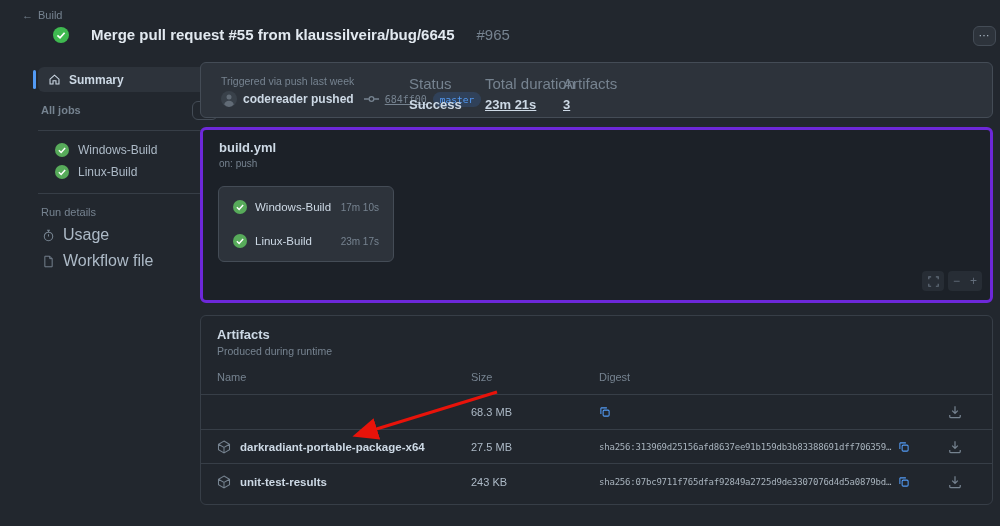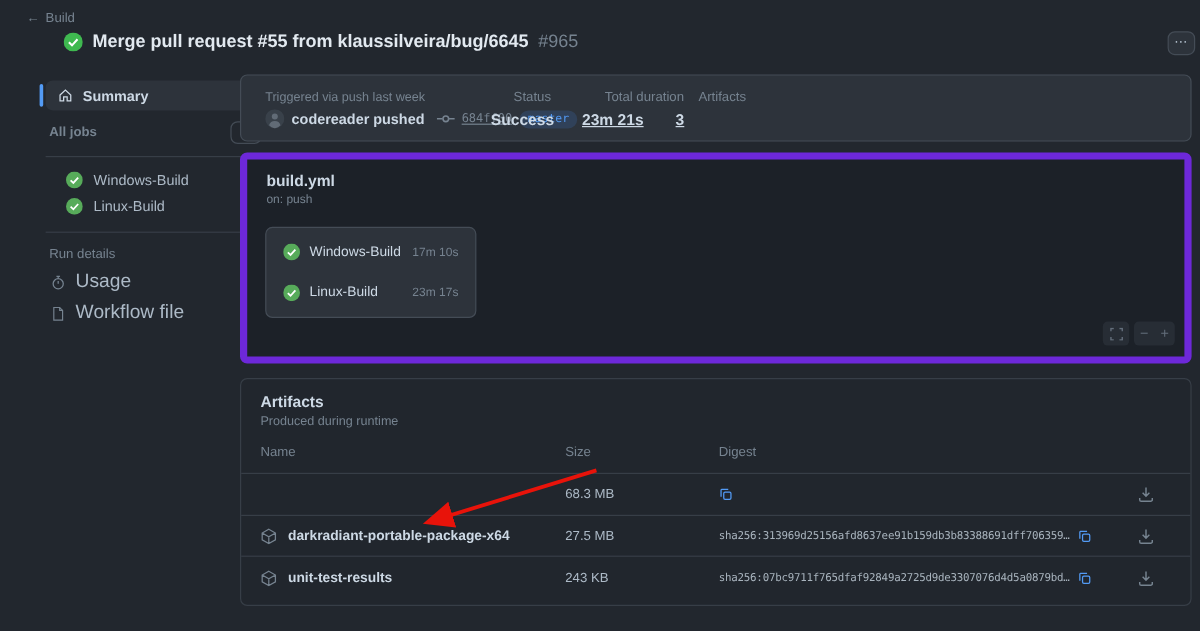--- a/index.html
+++ b/index.html
@@ -4,21 +4,21 @@
 <style>
   * { margin:0; padding:0; box-sizing:border-box; }
   html,body { background:#1a1f26; }
   body { font-family:"Liberation Sans", sans-serif; }
   .screen { position:relative; width:1000px; height:526px; background:#22272e; overflow:hidden; }
   .mono { font-family:"DejaVu Sans Mono", monospace; }
 
   
   .back-link { position:absolute; left:22px; top:9px; display:flex; align-items:center; gap:5px;
                font-size:11px; color:#768390; cursor:pointer; }
-  .title-row { position:absolute; left:21px; top:26px; display:flex; align-items:center; gap:8px;padding-left:32px; }
+  .title-row { position:absolute; left:21px; top:26px; display:flex; align-items:center; gap:22px;padding-left:32px; }
   .page-title { font-size:15px; font-weight:700; color:#e2e9f0; }
   .run-number { font-size:15px; color:#768390; font-weight:400; }
   .kebab-btn { position:absolute; right:4px; top:26px; width:23px; height:20px; border:1px solid #444c56;
                border-radius:6px; background:#2d333b; color:#adbac7; font-size:11px; line-height:17px;
                text-align:center; cursor:pointer; letter-spacing:1px; }
 
   
   .sidebar { position:absolute; left:0; top:62px; width:196px;margin-left:30px; }
   .summary-item { position:relative; margin:5px 8px 0; height:25px; background:#2d333b; border-radius:6px;
                   display:flex; align-items:center; gap:8px; padding:0 10px; cursor:pointer; }
@@ -39,27 +39,27 @@
   .run-info { position:absolute; left:200px; top:62px; width:793px; height:56px; background:#2d333b;
               border:1px solid #444c56; border-radius:6px; }
   .trigger-label { position:absolute; left:20px; top:12px; font-size:10.5px; color:#768390; }
   .actor-row { position:absolute; left:20px; top:28px; display:flex; align-items:center; gap:6px; }
   .actor-text { font-size:12px; font-weight:700; color:#cdd9e5; margin-right:4px; }
   .commit-hash { font-size:10px; color:#768390; text-decoration:underline; cursor:pointer; }
   .branch-pill { font-size:9.5px; color:#539bf5; background:rgba(65,132,228,0.18); padding:2px 7px;
                  border-radius:10px; cursor:pointer; }
   .info-col { position:absolute; top:12px; }
   .info-col.c-status { left:208px; } .info-col.c-duration { left:284px; } .info-col.c-artifacts { left:362px; }
-  .info-label { font-size:11px; color:#768390; margin-bottom:5px;margin-left:19px; }
+  .info-label { font-size:15px; color:#768390; margin-bottom:5px; }
   .info-value { font-size:13px; font-weight:700; color:#cdd9e5; }
   .u { text-decoration:underline; }
 
   
   .graph-panel { position:absolute; left:200px; top:127px; width:793px; height:176px; background:#1c2128;
-                 border:6px solid #6d28d9; border-radius:6px; }
+                 border:3px solid #6d28d9; border-radius:6px; }
   .wf-name { position:absolute; left:16px; top:10px; font-size:13px; font-weight:700; color:#cdd9e5; }
   .wf-on { position:absolute; left:16px; top:28px; font-size:10px; color:#768390; }
   .job-card { position:absolute; left:15px; top:56px; width:176px; height:76px; background:#2d333b;
               border:1px solid #444c56; border-radius:6px; padding:13px 14px; display:flex;
               flex-direction:column; justify-content:space-between; }
   .graph-job-row { display:flex; align-items:center; gap:8px; cursor:pointer; }
   .graph-job-name { font-size:11.5px; color:#cdd9e5; flex:1; }
   .graph-job-duration { font-size:10px; color:#768390; }
   .graph-controls { position:absolute; right:8px; bottom:9px; display:flex; gap:4px; }
   .fit-btn { width:22px; height:20px; background:#272d35; border-radius:4px; display:flex;

